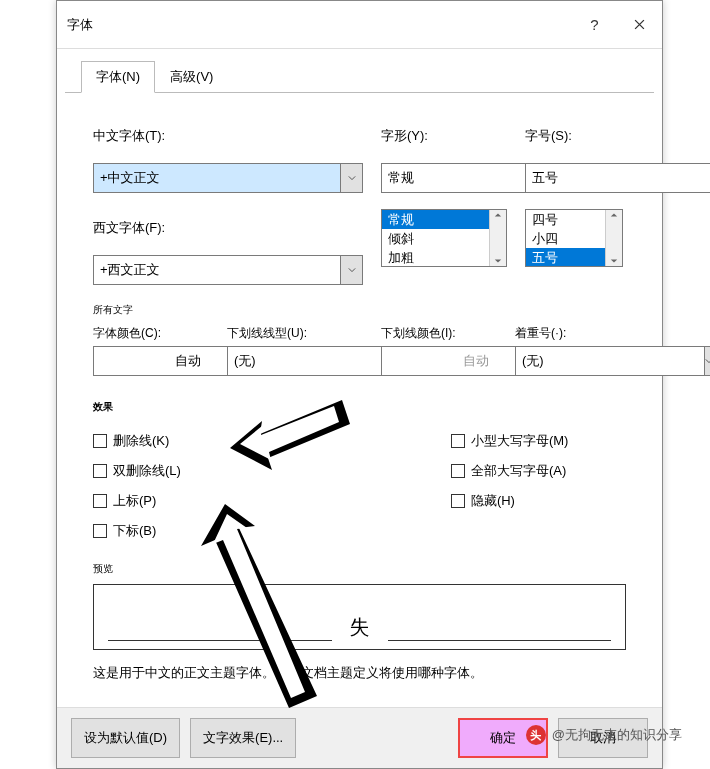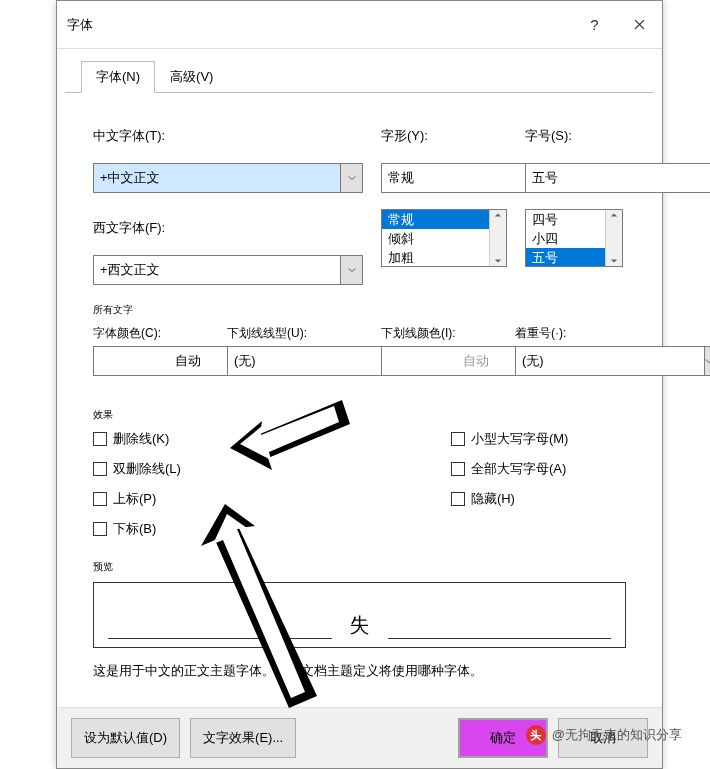--- a/index.html
+++ b/index.html
@@ -38,36 +38,36 @@
 
   .ctrl-row { display:flex; gap:24px; }
   .ctrl { display:flex; flex-direction:column; gap:4px; }
   .ctrl .sel { width:110px; }
   .ctrl.wide .sel{ width:130px;}
   .ctrl label { font-size:12px;}
   .ctrl.disabled .sel input{ color:#999; background:#fff;}
   .ctrl.disabled label{ color:#000000;}
   .ctrl.small .sel{width:72px;}
 
-  .fx { display:flex; gap:80px; margin-top:8px;}
+  .fx { display:flex; gap:80px; margin-top:18px;}
   .fx-col { display:flex; flex-direction:column; gap:12px;}
   .cb { display:flex; align-items:center; gap:6px; font-size:13px;}
   .cb .box { width:14px; height:14px; border:1px solid #333; background:#fff; display:inline-block;}
 
   .preview-box { border:1px solid #333; margin-top:6px; padding:20px 14px 8px 14px; position:relative; }
   .preview-line { border-bottom:1px solid #333; flex:1;}
   .preview-inner{ display:flex; align-items:flex-end; gap:0px; height:36px;}
   .preview-text { font-size:20px; padding:0 18px; font-family:"SimSun";}
 
   .desc { margin:14px 0 0 0; font-size:13px;}
 
   .footer { position:absolute; left:0; right:0; bottom:0; background:#f0f0f0; border-top:1px solid #ddd; padding:10px 14px; display:flex; gap:10px; align-items:center;}
   .footer .spacer{flex:1;}
   .btn { min-width:90px; height:40px; border:1px solid #adadad; background:#e1e1e1; display:flex; align-items:center; justify-content:center; padding:0 12px; font-size:13px;}
-  .btn.primary{ border:2px solid #a3a3a3; background:#d946ef;}
+  .btn.primary{ border:2px solid #ef4444; background:#f0abfc;}
 
   
   .arrow1{position:absolute; left:165px; top:385px; pointer-events:none;}
   .arrow2{position:absolute; left:130px; top:495px; pointer-events:none;}
 
   .watermark{ position:absolute; right:28px; bottom:24px; display:flex; align-items:center; gap:6px; font-size:13px; color:#555; z-index:5;}
   .watermark .logo{width:20px;height:20px;border-radius:50%;background:#d33; display:flex;align-items:center;justify-content:center;color:#fff;font-size:11px;font-weight:bold;}
 </style>
 </head>
 <body>
@@ -200,21 +200,21 @@
           <input value="(无)" style="">
           <div class="dd">
               <svg viewBox="0 0 10 6">
                 <path d="M1 1 L5 5 L9 1" fill="none" stroke="#333"></path>
               </svg>
             </div>
         </div>
       </div>
     </div>
 
-    <div class="section-title" style="margin-top:32px;">效果</div>
+    <div class="section-title" style="margin-top:24px;font-weight:bold;">效果</div>
 
     <div class="fx">
       <div class="fx-col">
         <div class="cb">
             <span class="box"></span>
             <span>删除线(K)</span>
           </div>
         <div class="cb">
             <span class="box"></span>
             <span>双删除线(L)</span>

